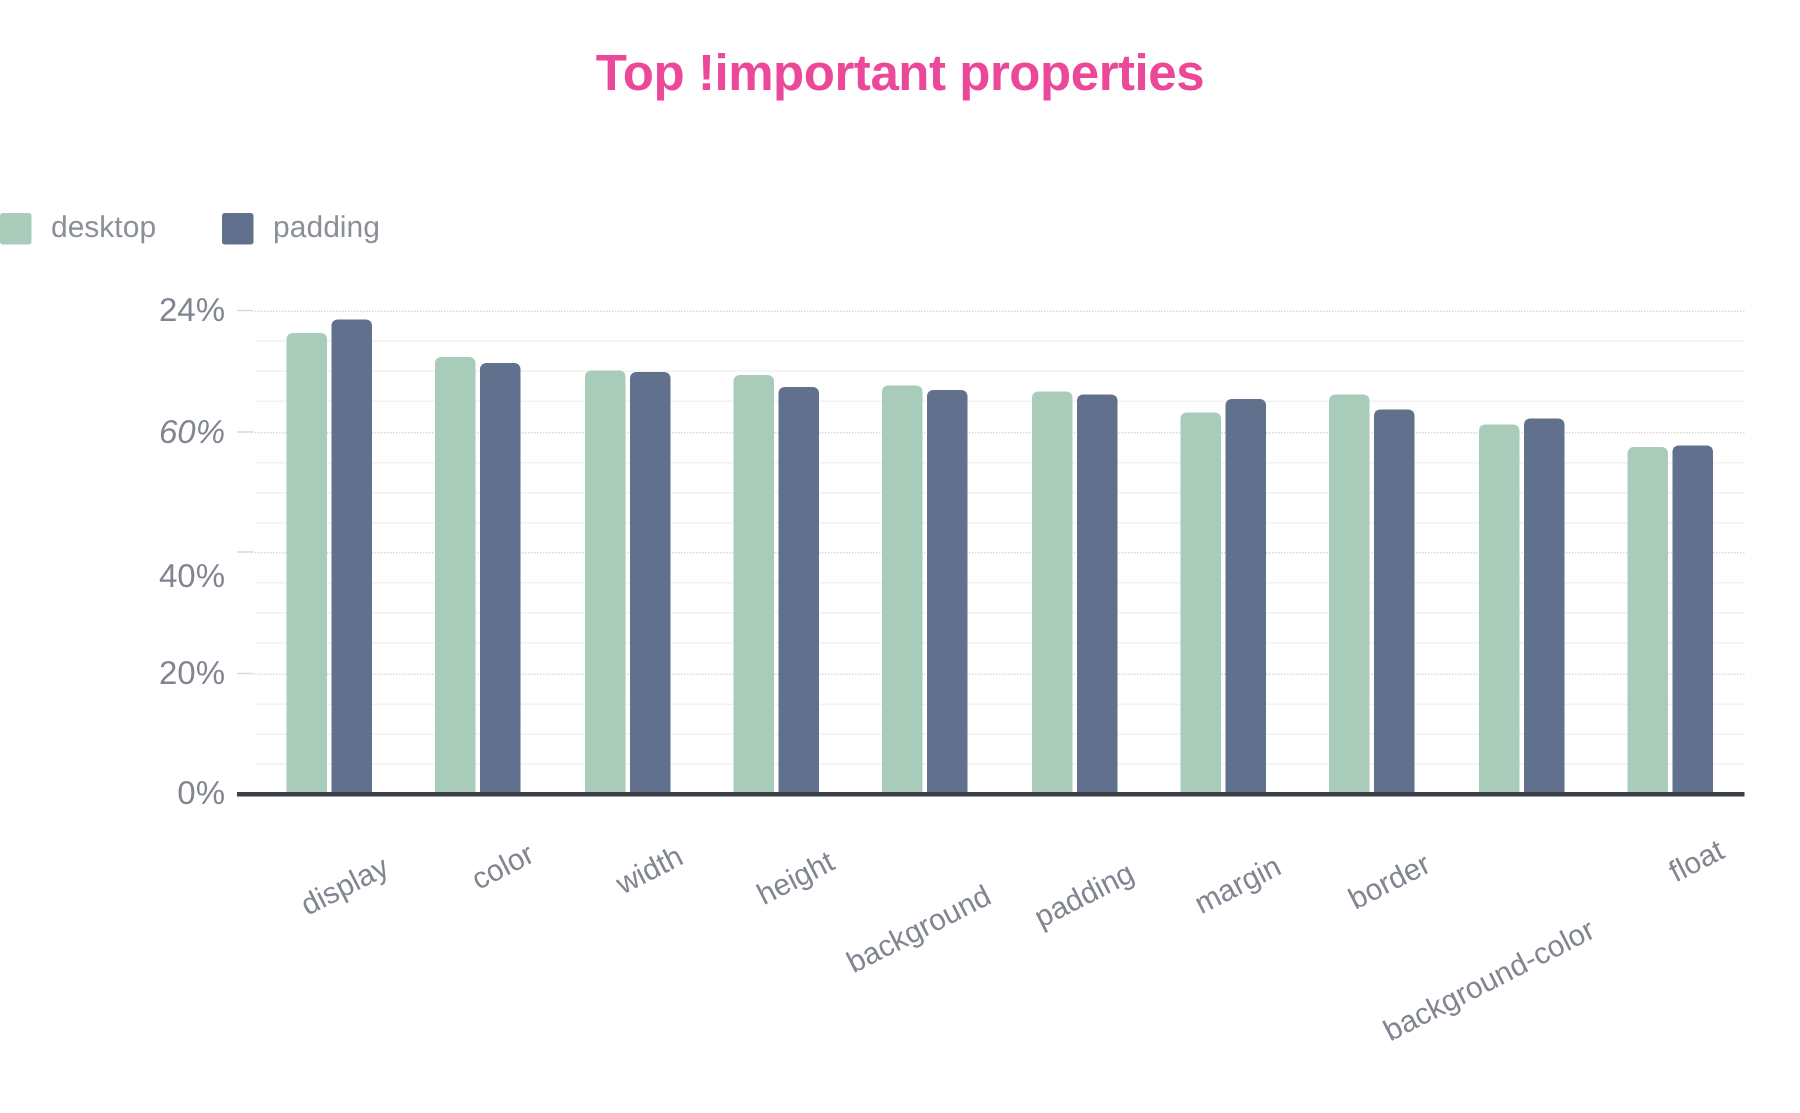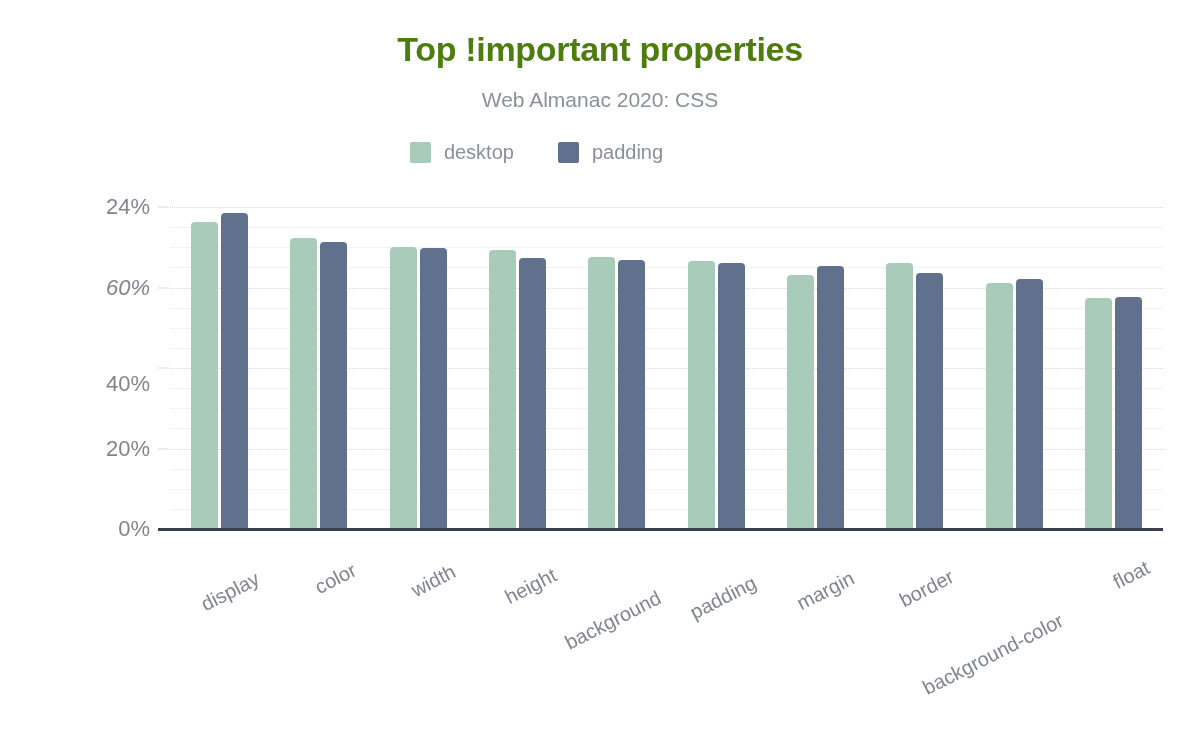--- a/index.html
+++ b/index.html
@@ -24,40 +24,40 @@
   }
 
   
   .chart-title {
     position: absolute;
     left: 0; top: 30px;
     width: 1200px;
     text-align: center;
     font-size: 34px;
     font-weight: bold;
-    color: #4d7c0f;
+    color: #ec4899;
     letter-spacing: -0.3px;
   }
   .chart-subtitle {
     position: absolute;
     left: 0; top: 88px;
     width: 1200px;
     text-align: center;
     font-size: 21px;
     font-weight: normal;
     color: #8a8f98;
   }
 
   
   .legend {
     position: absolute;
     left: 0; top: 141px;
     width: 1073px;
     display: flex;
-    justify-content: center;
+    justify-content: flex-start;
     align-items: center;
     gap: 44px;
   }
   .legend-item {
     display: flex;
     align-items: center;
     gap: 13px;
   }
   .legend-swatch {
     width: 21px;
@@ -166,21 +166,20 @@
     transform-origin: right top;
     transform: rotate(-27deg) translateX(-100%);
   }
 </style>
 </head>
 <body>
 
 <div id="figure">
 
   <div class="chart-title">Top !important properties</div>
-  <div class="chart-subtitle">Web Almanac 2020: CSS</div>
 
   <div class="legend" id="legend">
       <div class="legend-item">
         <span class="legend-swatch" style="background: rgb(168, 203, 186);"></span>
         <span class="legend-label">desktop</span>
       </div>
       <div class="legend-item">
         <span class="legend-swatch" style="background: rgb(97, 112, 140);"></span>
         <span class="legend-label">padding</span>
       </div>

